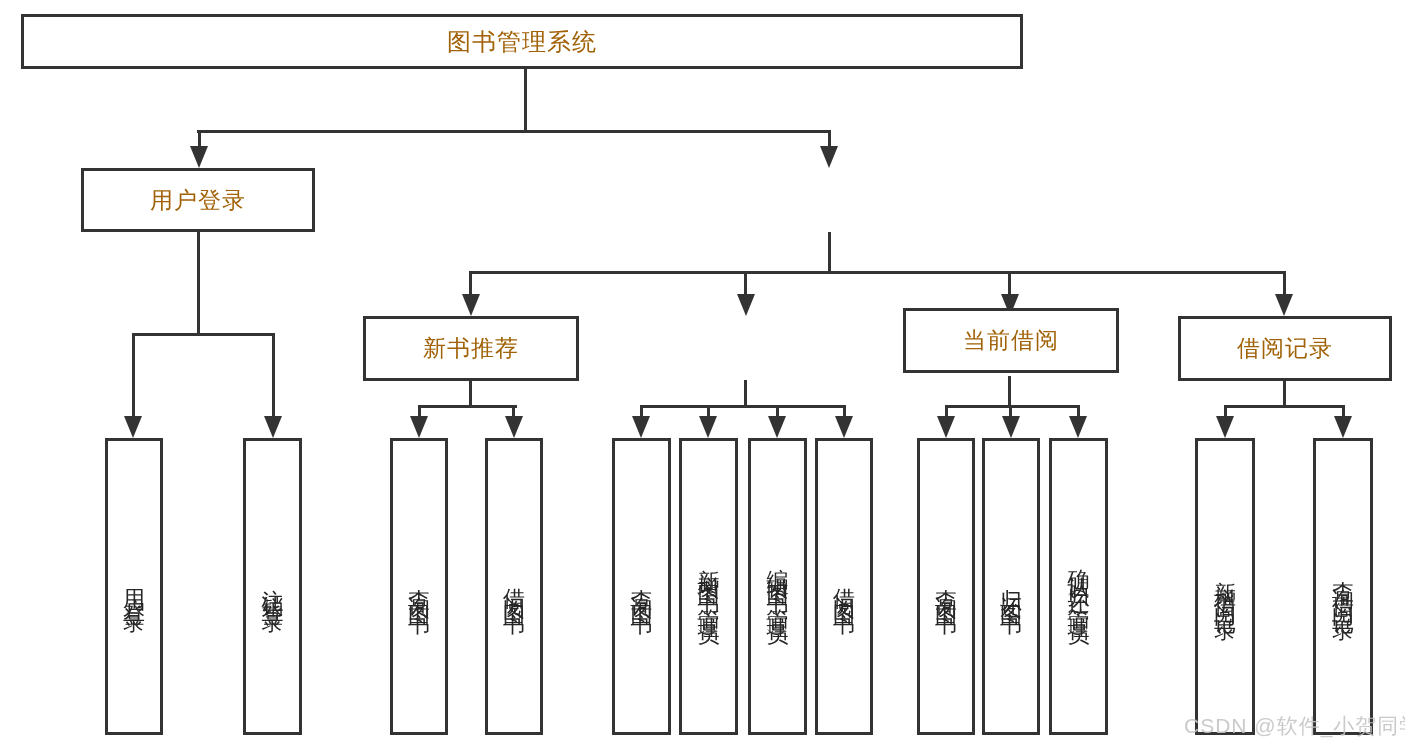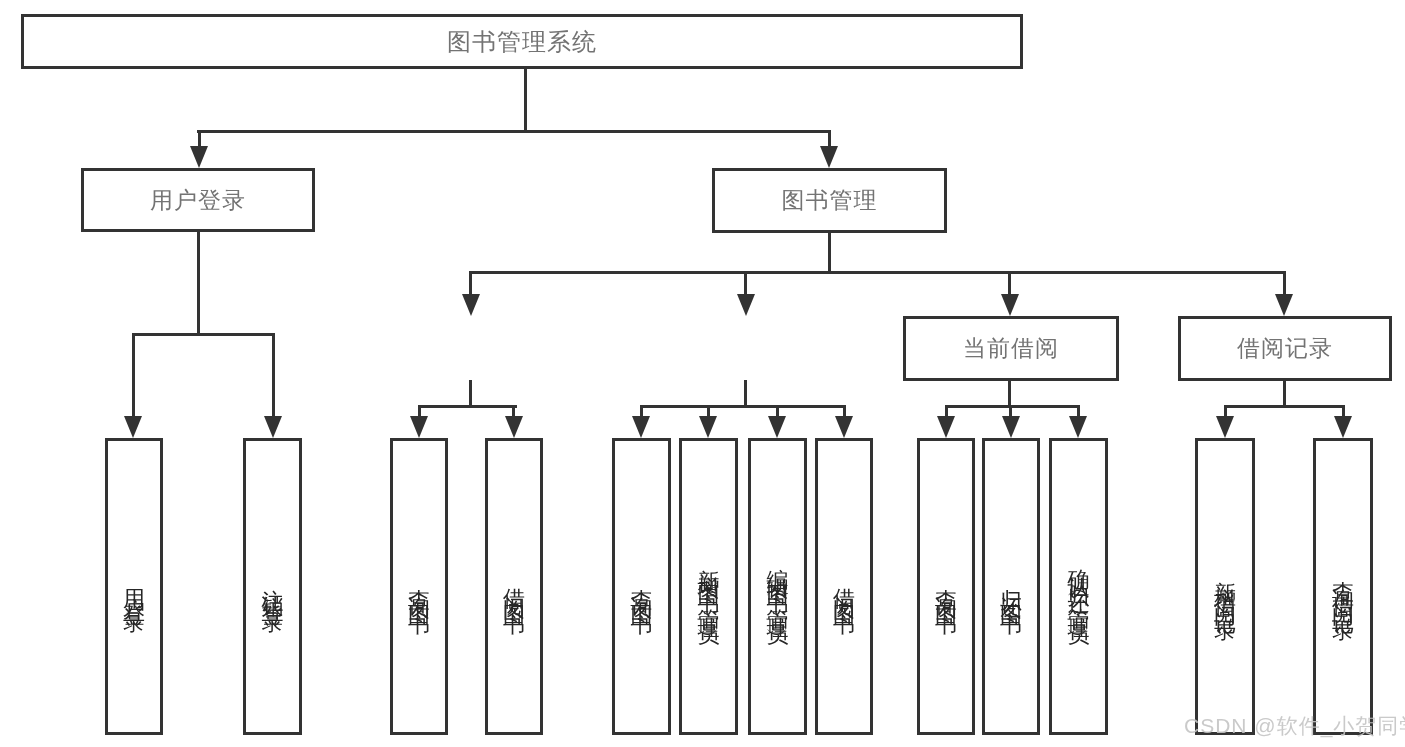--- a/index.html
+++ b/index.html
@@ -20,21 +20,21 @@
     border-top: 22px solid #333333;
   }
   .hbox {
     position: absolute;
     box-sizing: border-box;
     border: 3px solid #333333;
     background: #ffffff;
     display: flex;
     align-items: center;
     justify-content: center;
-    color: #737373;
+    color: #a16207;
     font-size: 23px;
     letter-spacing: 1px;
     white-space: nowrap;
   }
   .hbox.root { font-size: 24px; }
   .vbox {
     position: absolute;
     box-sizing: border-box;
     top: 438px;
     height: 297px;
@@ -128,25 +128,25 @@
   <div class="arr" style="left:1216px; top:416px;"></div>
   <div class="arr" style="left:1334px; top:416px;"></div>
 
   <div class="hbox root" style="left:21px; top:14px; width:1002px; height:55px;">
     <span>图书管理系统</span>
   </div>
 
   <div class="hbox" style="left:81px; top:168px; width:234px; height:64px;">
     <span>用户登录</span>
   </div>
-  <div class="hbox" style="left:712px; top:168px; width:235px; height:65px;">
-    <span>图书管理</span>
+
+  <div class="hbox" style="left:363px; top:316px; width:216px; height:65px;">
+    <span>新书推荐</span>
   </div>
-
-  <div class="hbox" style="left:903px; top:316px; width:216px; height:65px;">
+  <div class="hbox" style="left:903px; top:308px; width:216px; height:65px;">
     <span>当前借阅</span>
   </div>
   <div class="hbox" style="left:1178px; top:316px; width:214px; height:65px;">
     <span>借阅记录</span>
   </div>
 
   <div class="vbox" style="left:105px; width:58px;">
     <span>用户登录</span>
   </div>
   <div class="vbox" style="left:243px; width:59px;">

